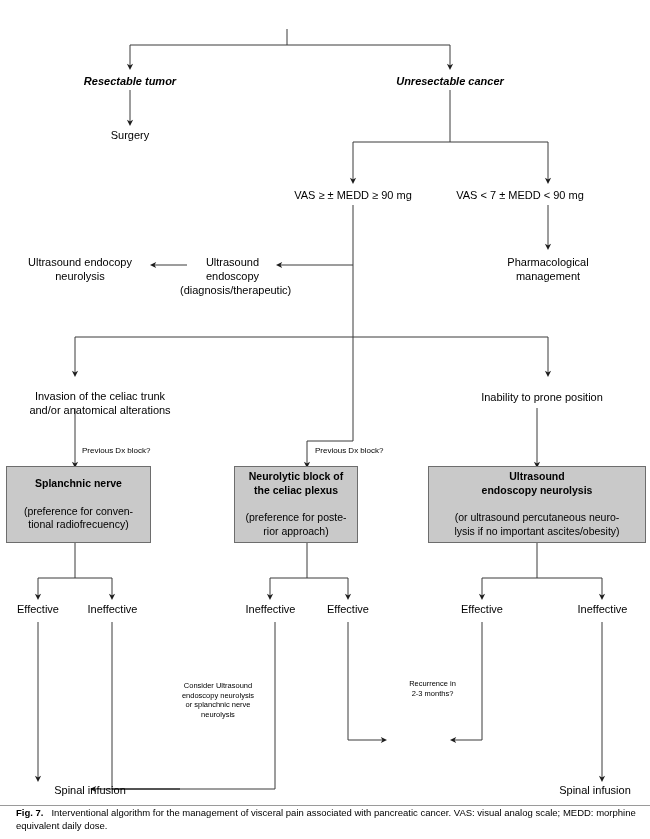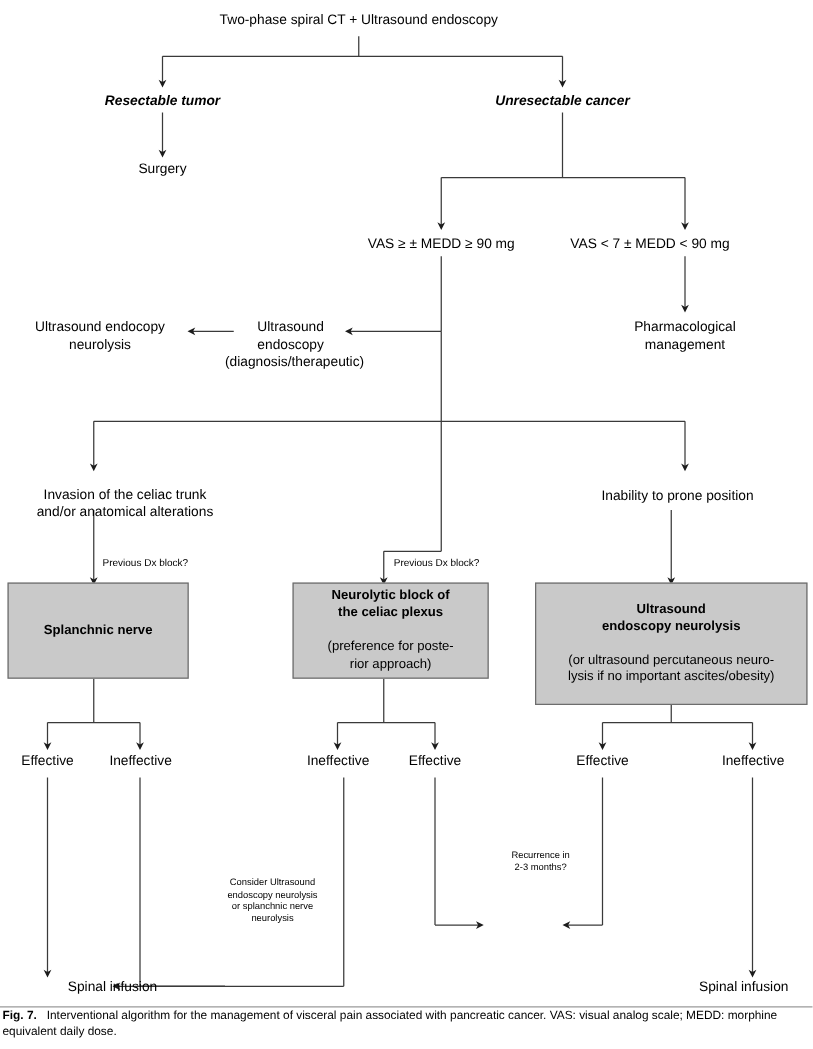--- a/index.html
+++ b/index.html
@@ -36,21 +36,21 @@
     align-items:center;
     justify-content:center;
     font-weight:700;
     padding:3px 4px;
   }
   .box .sub{font-weight:400;}
   .caption{
     position:absolute;
     left:0;right:0;
     bottom:6px;
-    padding:0 4px 0 2px;
+    padding:0 4px 0 16px;
     font-size:9.5px;
     line-height:1.35;
     text-align:left;
   }
   .caption .lead{font-weight:700;}
   .rule{
     position:absolute;
     left:0;width:650px;height:1px;background:#9a9a9a;
     top:805px;
   }
@@ -130,21 +130,20 @@
       <path d="M348,622 L348,740"></path>
       <path d="M348,740 L385,740" marker-end="url(#ah)"></path>
 
       <path d="M482,622 L482,740"></path>
       <path d="M482,740 L452,740" marker-end="url(#ah)"></path>
 
       <path d="M602,622 L602,780" marker-end="url(#ah)"></path>
     </g>
   </svg>
 
-  <div class="node t-plain" style="left:137px;top:9px;width:300px;">Two-phase spiral CT + Ultrasound endoscopy</div>
 
   <div class="node t-bold" style="left:50px;top:74px;width:160px;">Resectable tumor</div>
 
   <div class="node t-bold" style="left:370px;top:74px;width:160px;">Unresectable cancer</div>
 
   <div class="node t-plain" style="left:80px;top:128px;width:100px;">Surgery</div>
 
   <div class="node t-plain" style="left:263px;top:188px;width:180px;">VAS ≥ ± MEDD ≥ 90 mg</div>
 
   <div class="node t-plain" style="left:434px;top:188px;width:172px;">VAS &lt; 7 ± MEDD &lt; 90 mg</div>
@@ -163,51 +162,53 @@
 
   <div class="node t-plain" style="left:452px;top:390px;width:180px;">Inability to prone position</div>
 
   <div class="node t-small" style="left:82px;top:446px;width:110px;text-align:left;">Previous Dx block?</div>
 
   <div class="node t-small" style="left:315px;top:446px;width:110px;text-align:left;">Previous Dx block?</div>
 
   <div class="box" style="left:6px;top:466px;width:145px;height:77px;">
     <div>
       <div>Splanchnic nerve</div>
+      <div class="sub">(preference for conven-
+tional radiofrecuency)</div>
     </div>
   </div>
 
-  <div class="box" style="left:234px;top:466px;width:157px;height:77px;align-items:center;">
+  <div class="box" style="left:234px;top:466px;width:124px;height:77px;align-items:center;">
     <div>
       <div>Neurolytic block of
 the celiac plexus</div>
       <div class="sub">(preference for poste-
 rior approach)</div>
     </div>
   </div>
 
-  <div class="box" style="left:428px;top:466px;width:218px;height:98px;">
+  <div class="box" style="left:428px;top:466px;width:218px;height:77px;">
     <div>
       <div>Ultrasound
 endoscopy neurolysis</div>
       <div class="sub">(or ultrasound percutaneous neuro-
 lysis if no important ascites/obesity)</div>
     </div>
   </div>
 
   <div class="node t-plain" style="left:0px;top:602px;width:76px;">Effective</div>
   <div class="node t-plain" style="left:70px;top:602px;width:85px;">Ineffective</div>
 
   <div class="node t-plain" style="left:228px;top:602px;width:85px;">Ineffective</div>
   <div class="node t-plain" style="left:312px;top:602px;width:72px;">Effective</div>
 
   <div class="node t-plain" style="left:446px;top:602px;width:72px;">Effective</div>
   <div class="node t-plain" style="left:560px;top:602px;width:85px;">Ineffective</div>
 
-  <div class="node t-tiny" style="left:148px;top:681px;width:140px;margin-top:20px;">Consider Ultrasound
+  <div class="node t-tiny" style="left:148px;top:681px;width:140px;">Consider Ultrasound
 endoscopy neurolysis
 or splanchnic nerve
 neurolysis</div>
 
   <div class="node t-tiny" style="left:380px;top:679px;width:105px;">Recurrence in
 2-3 months?</div>
 
 
   <div class="node t-plain" style="left:35px;top:783px;width:110px;">Spinal infusion</div>
 

